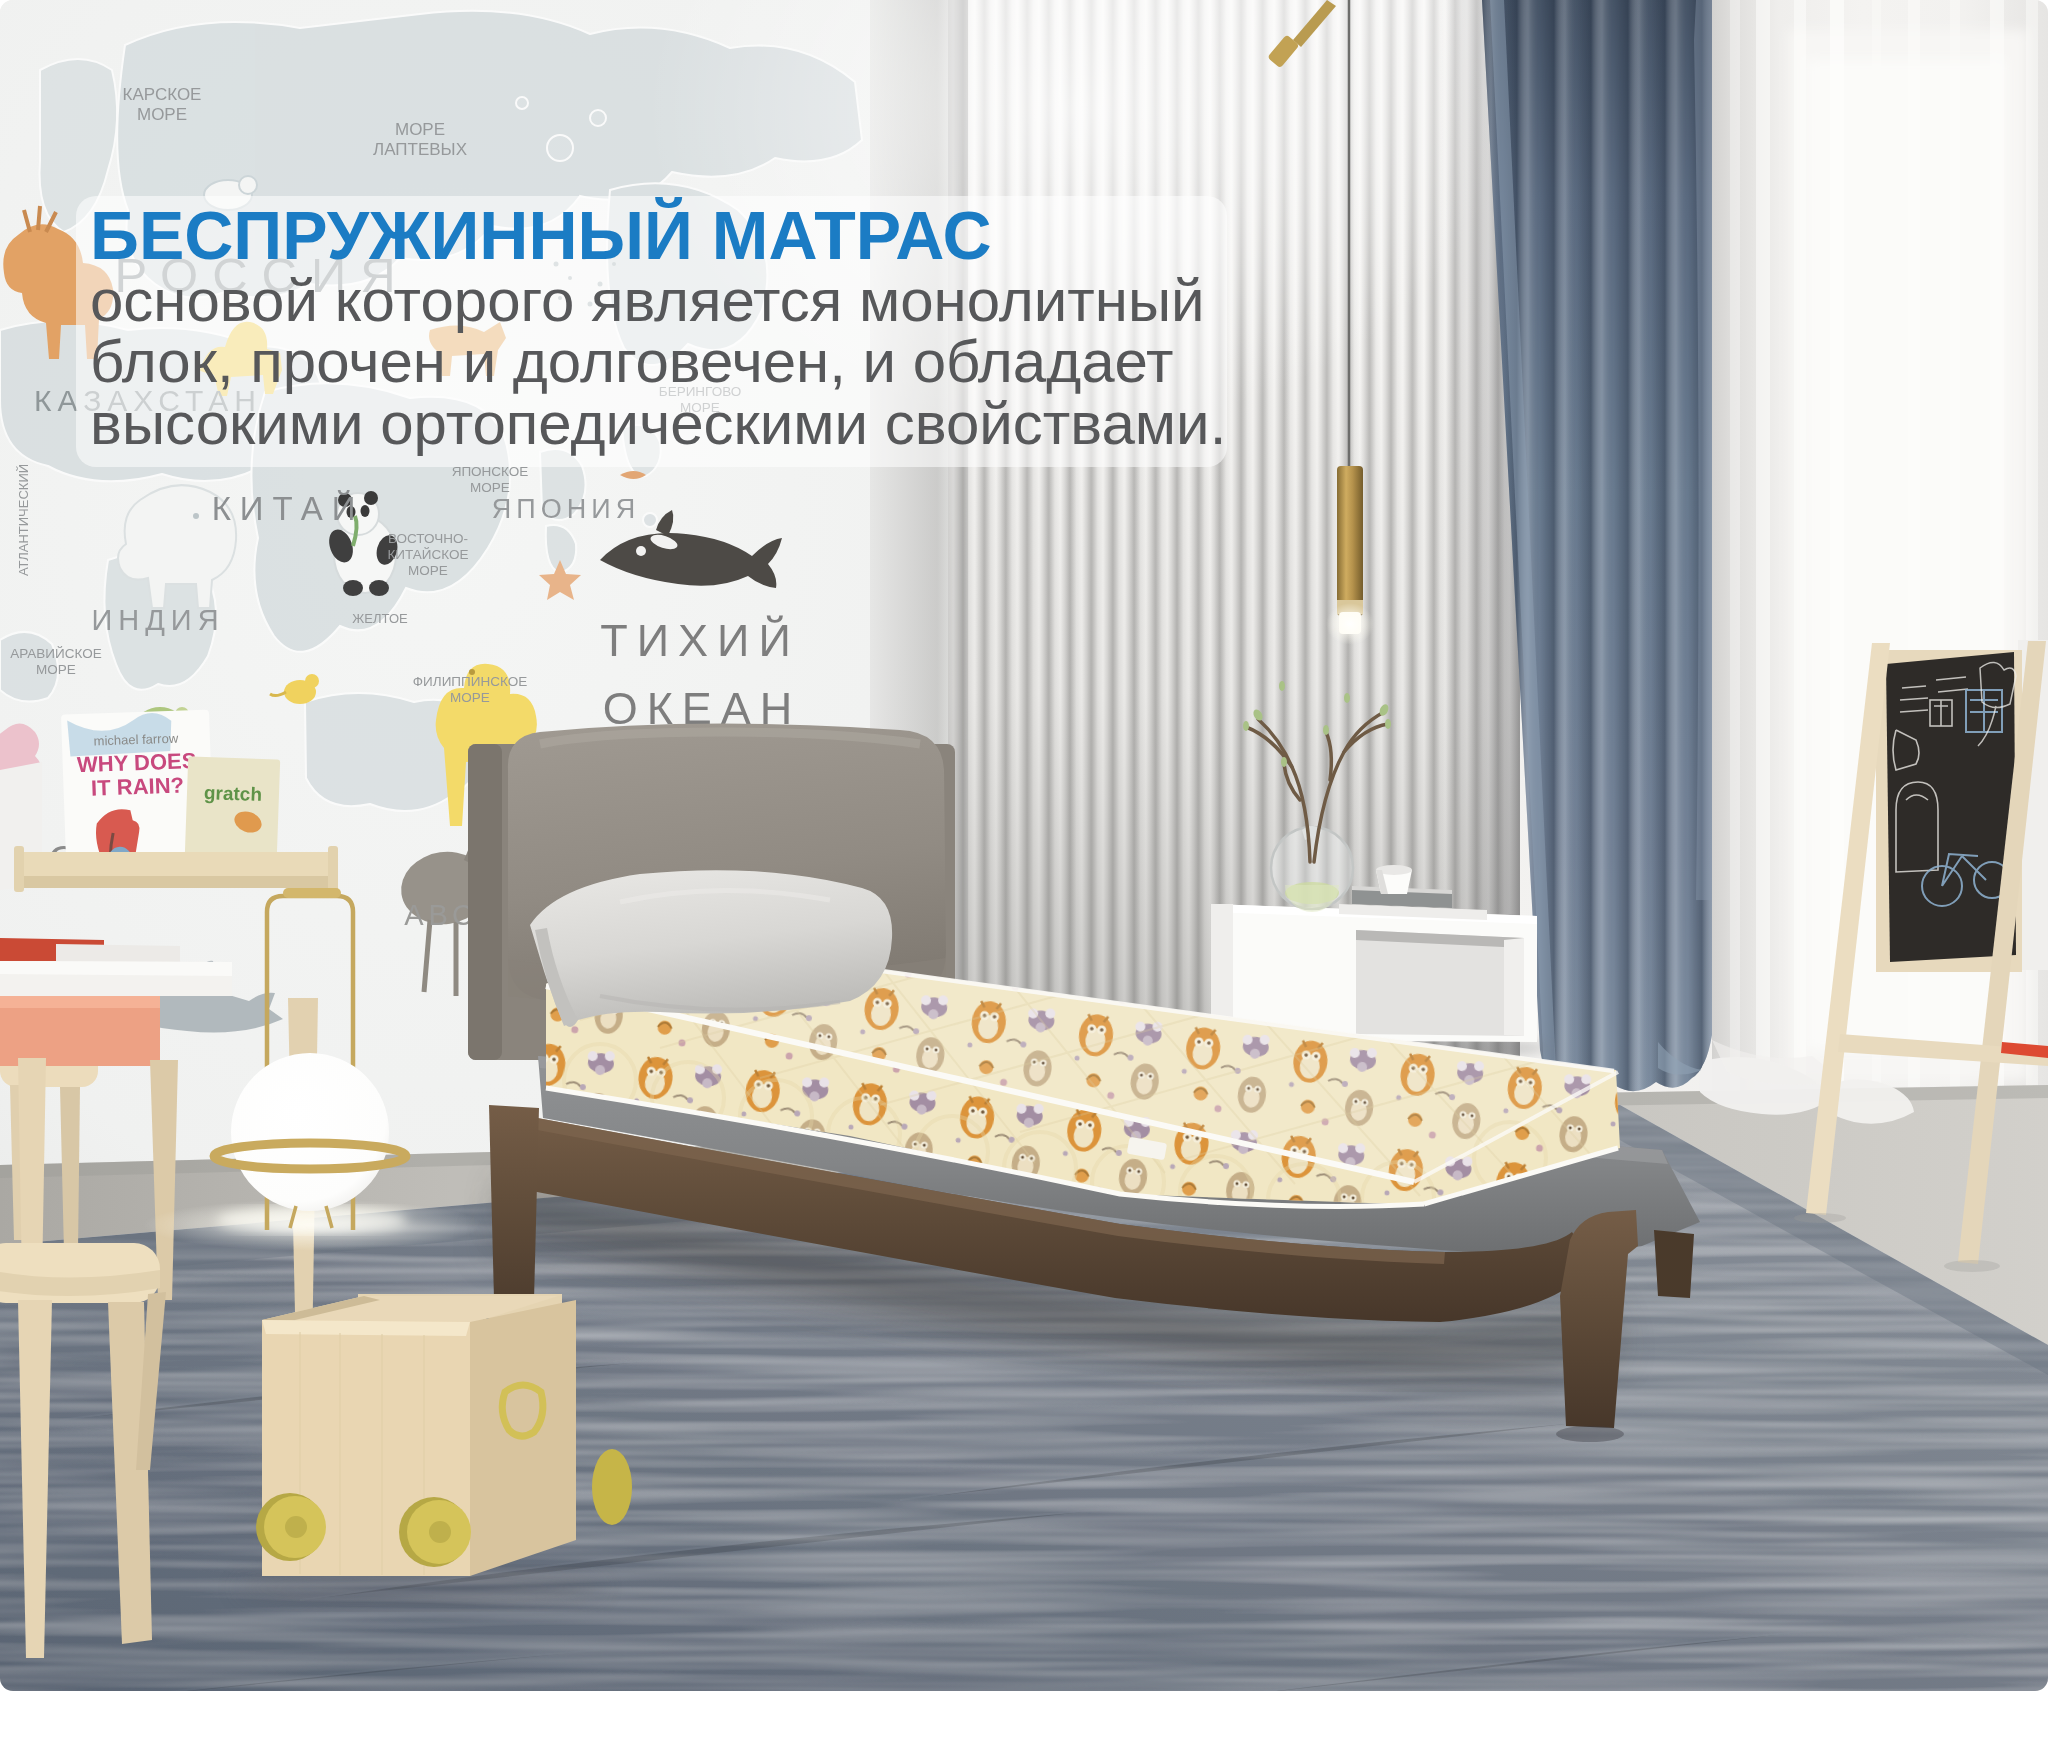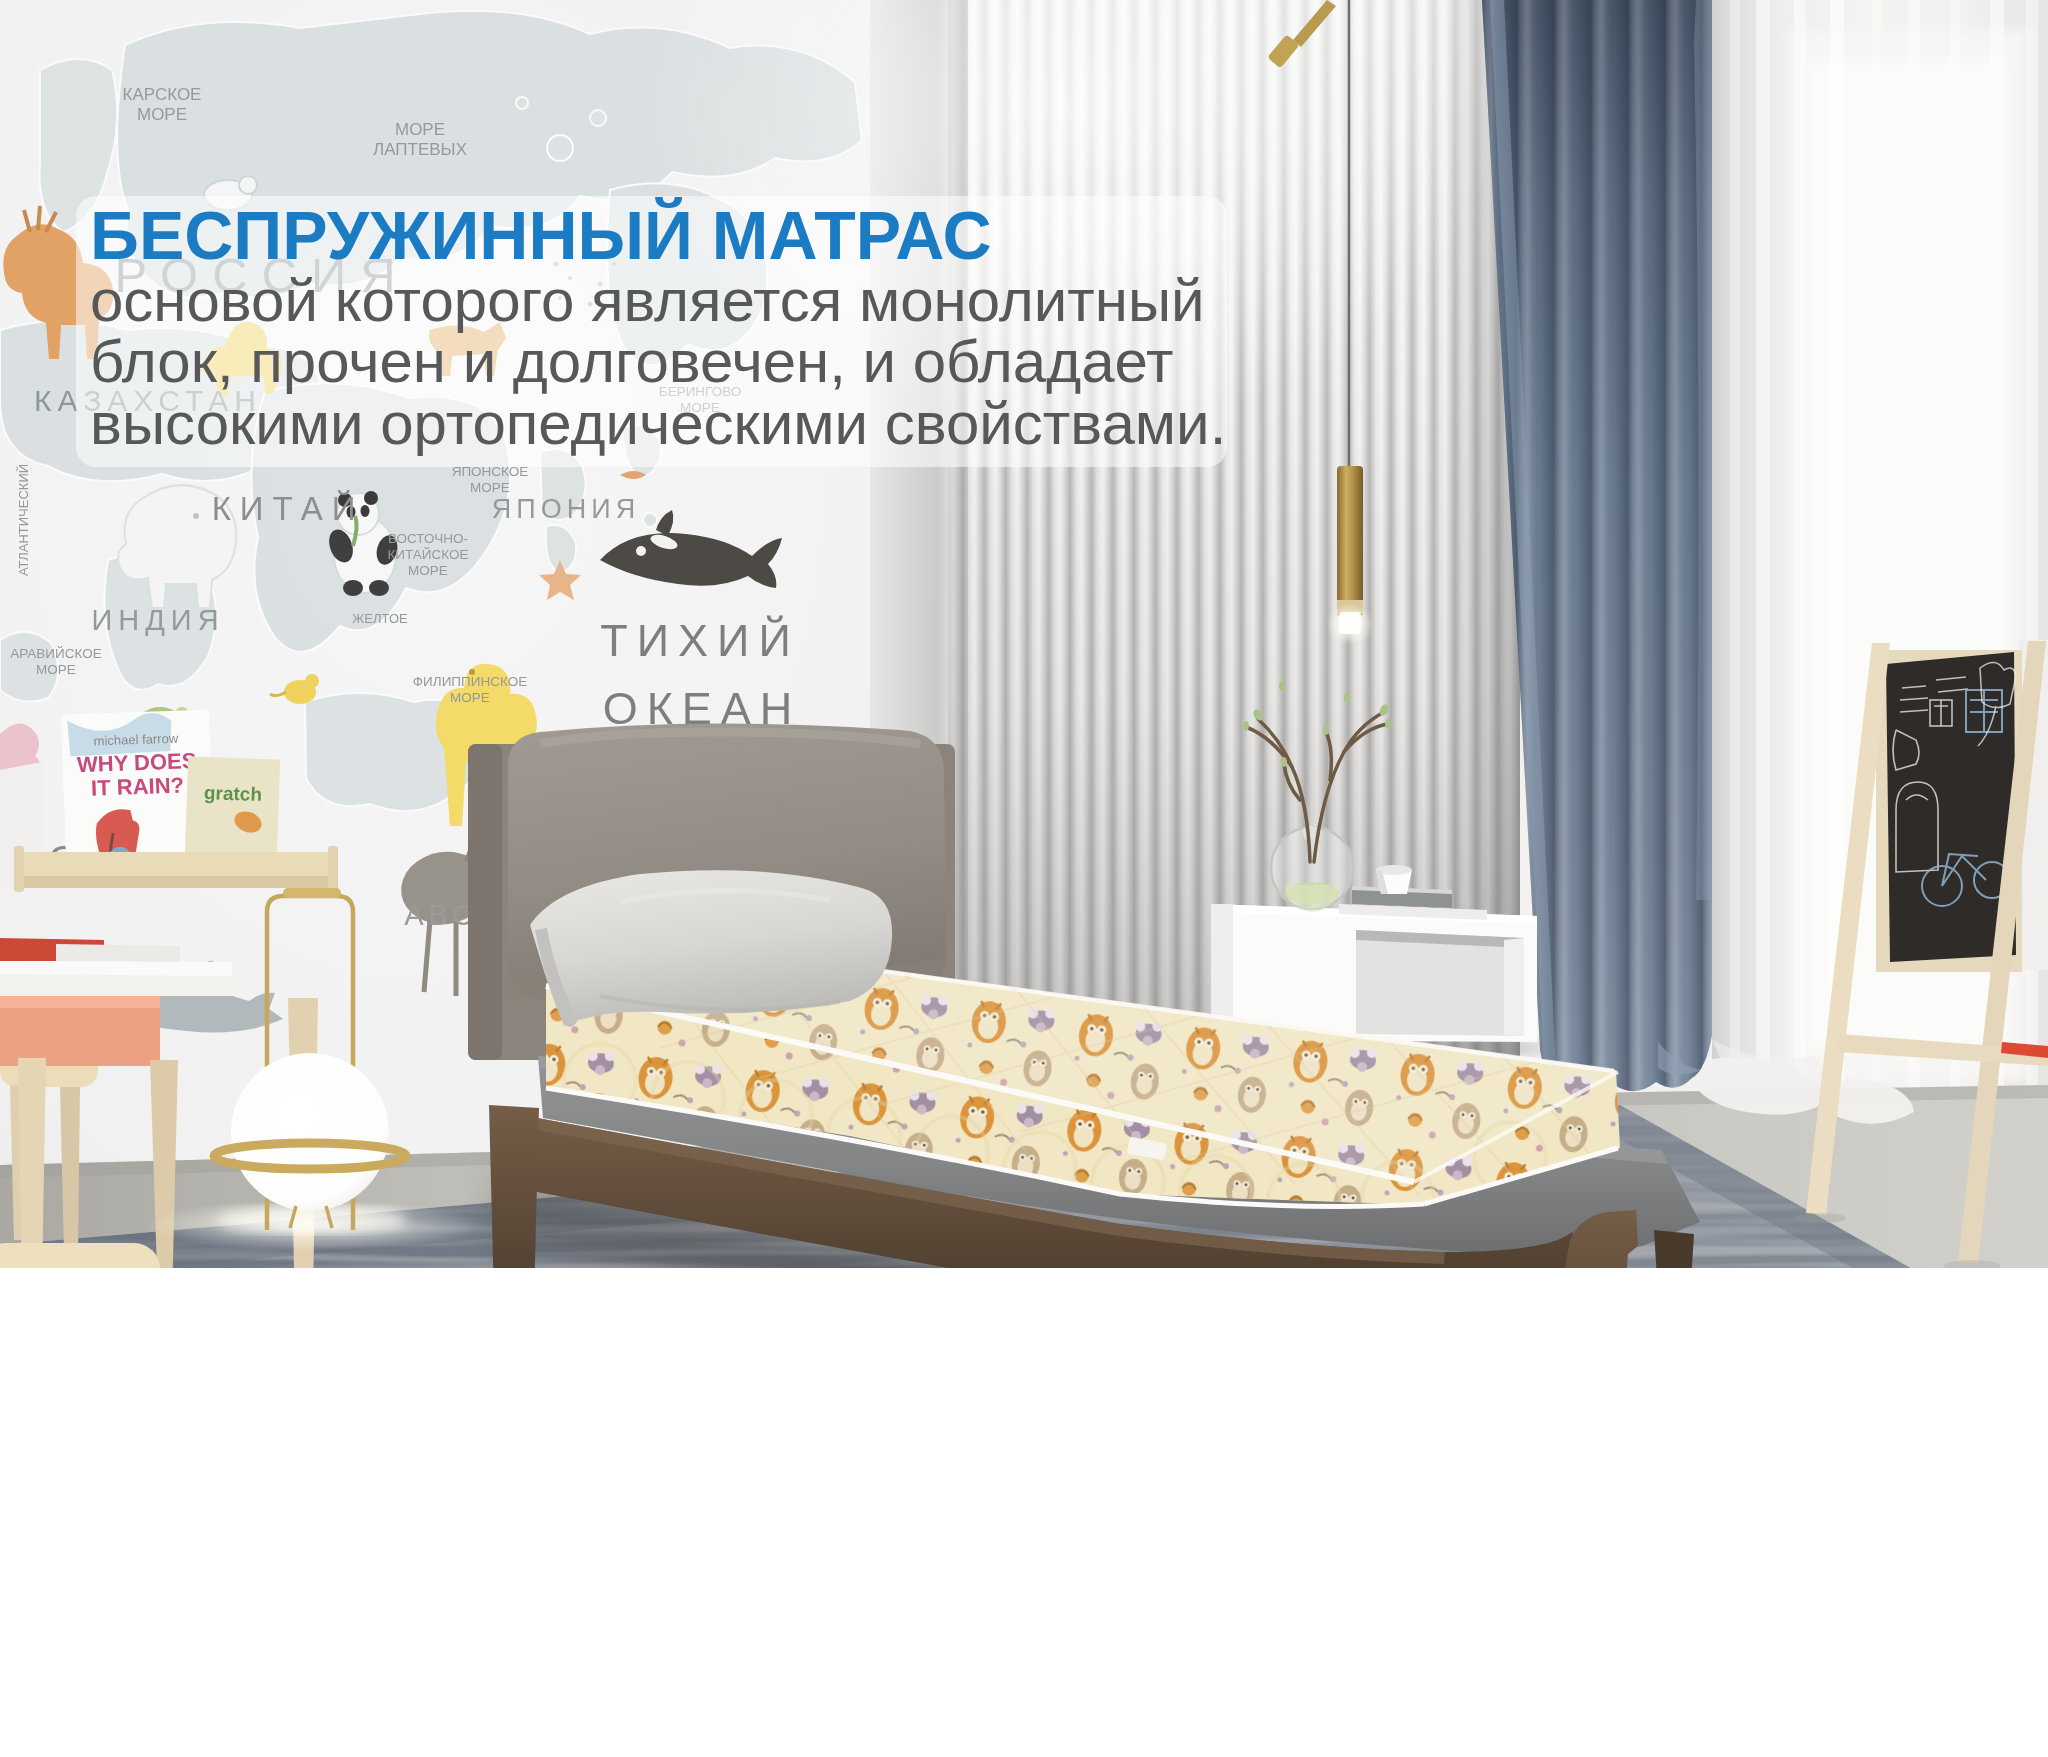--- a/index.html
+++ b/index.html
@@ -1,16 +1,16 @@
 <!DOCTYPE html>
 <html><head>
 <meta charset="utf-8">
 <style>
   html,body{margin:0;padding:0;background:#fff;}
-  #scene{position:relative;width:2048px;height:1268px;overflow:hidden;font-family:"Liberation Sans",sans-serif;}
+  #scene{position:relative;width:2048px;height:1691px;overflow:hidden;font-family:"Liberation Sans",sans-serif;border-radius:13px;}
   svg{display:block}
 </style>
 </head>
 <body>
 <div id="scene">
 <svg width="2048" height="1757" viewBox="0 0 2048 1757">
 <defs>
   <linearGradient id="wallg" x1="0" y1="0" x2="0" y2="1">
     <stop offset="0" stop-color="#efeeec"></stop>
           <stop offset="0.55" stop-color="#f3f2f0"></stop>

